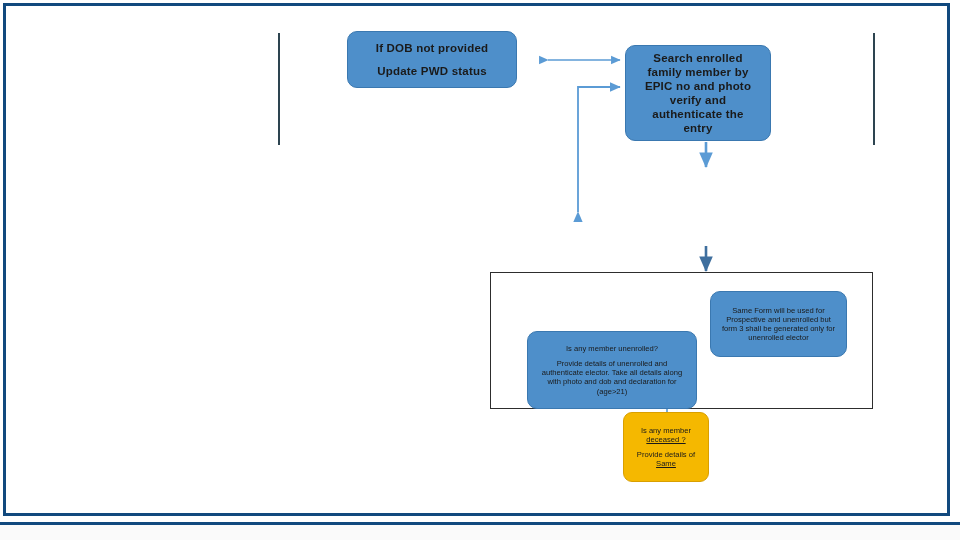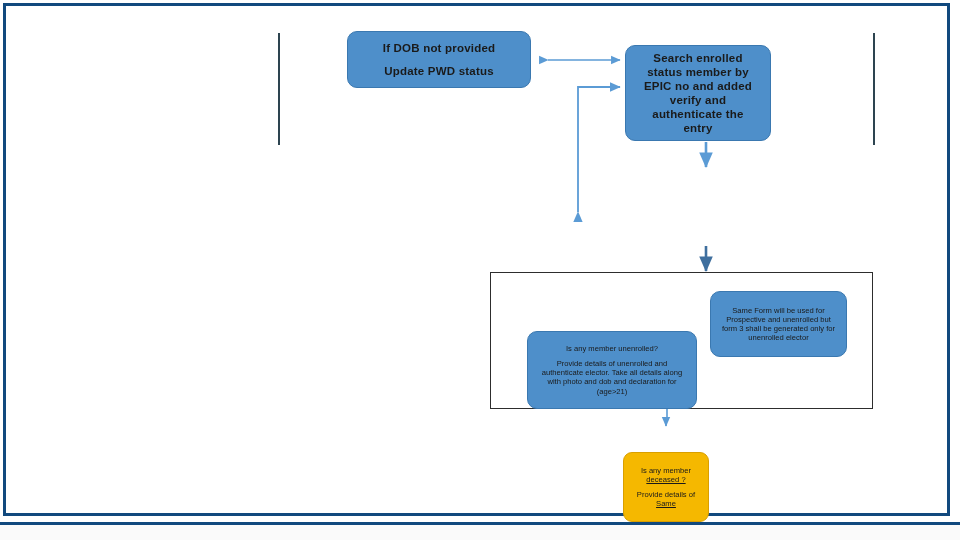--- a/index.html
+++ b/index.html
@@ -75,21 +75,21 @@
   }
   .proc-inner {
     padding: 2px 8px;
     width: 100%;
   }
   .proc p { margin: 0; }
   .proc p.gap { margin-top: 0.75em; }
 
   #node-dob {
     left: 347px; top: 31px;
-    width: 184px; height: 57px;
+    width: 170px; height: 57px;
     font-size: 11.5px;
     font-weight: bold;
     letter-spacing: 0.2px;
   }
   #node-search {
     left: 625px; top: 45px;
     width: 146px; height: 96px;
     font-size: 11.5px;
     font-weight: bold;
     letter-spacing: 0.2px;
@@ -99,21 +99,21 @@
     width: 170px; height: 78px;
     font-size: 7.6px;
     margin-top: 40px;
   }
   #node-sameform {
     left: 710px; top: 291px;
     width: 137px; height: 66px;
     font-size: 7.6px;
   }
   #node-deceased {
-    left: 623px; top: 452px;
+    left: 623px; top: 412px;
     width: 86px; height: 70px;
     background: #f5b800;
     border: 1px solid #d99f00;
     border-radius: 9px;
     font-size: 7.6px;
   }
   .u { text-decoration: underline; }
 
   
   #node-decision {
@@ -200,22 +200,22 @@
   <div class="node proc" id="node-dob">
     <div class="proc-inner">
       <p>If DOB not provided</p>
       <p class="gap">Update PWD status</p>
     </div>
   </div>
 
   <div class="node proc" id="node-search">
     <div class="proc-inner">
       <p>Search enrolled</p>
-      <p>status member by</p>
-      <p>EPIC no and added</p>
+      <p>family member by</p>
+      <p>EPIC no and photo</p>
       <p>verify and</p>
       <p>authenticate the</p>
       <p>entry</p>
     </div>
   </div>
 
 
   <div class="node proc" id="node-unenrolled">
     <div class="proc-inner">
       <p>Is any member unenrolled?</p>

